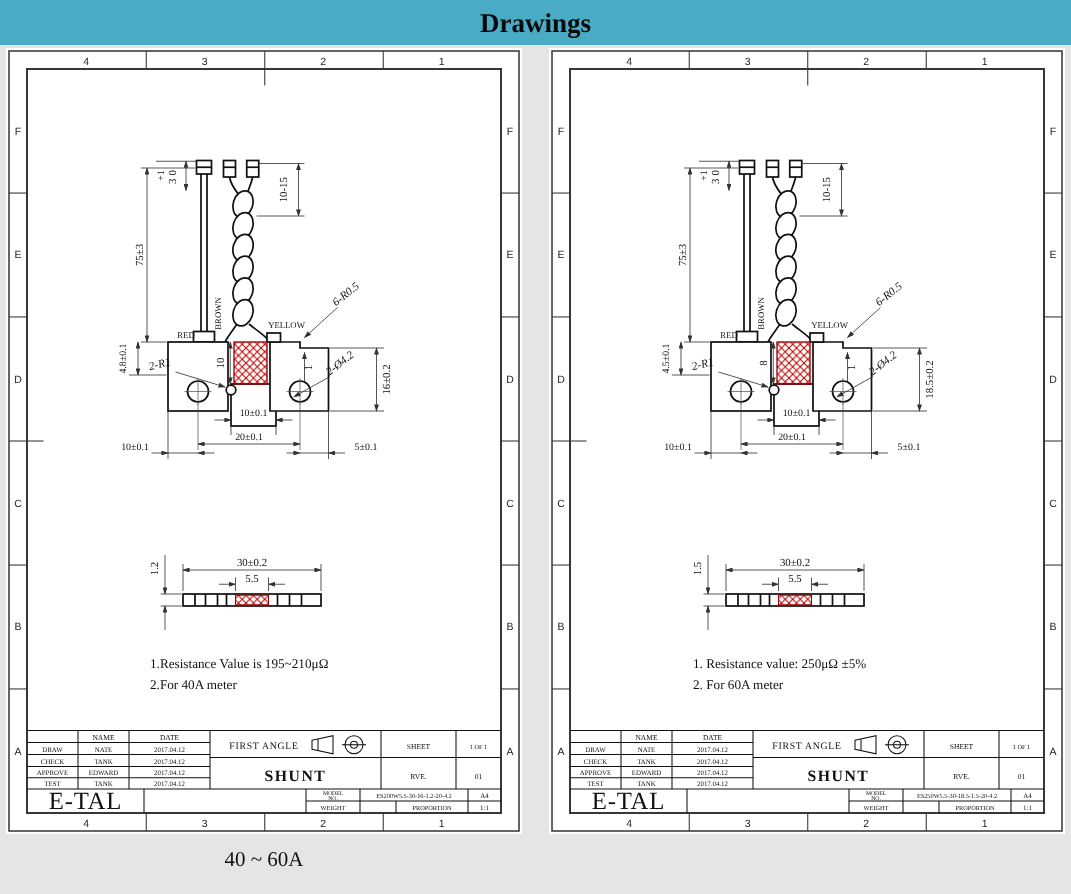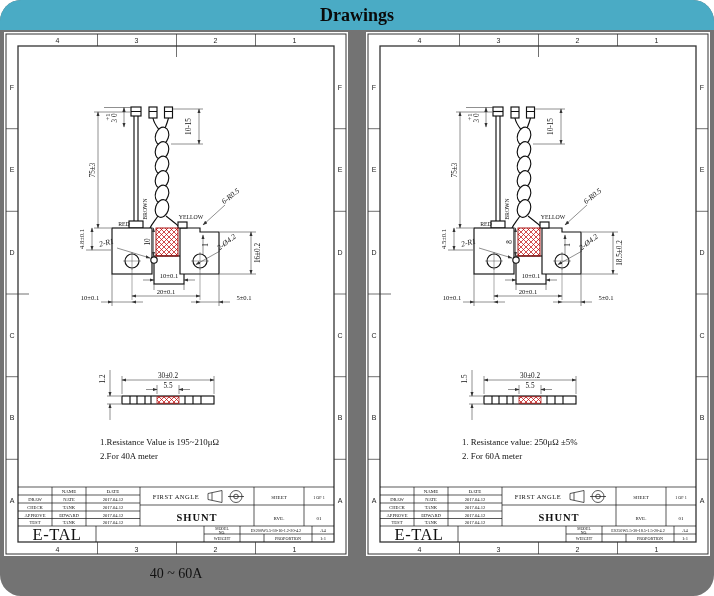--- a/index.html
+++ b/index.html
@@ -1,17 +1,17 @@
 <!DOCTYPE html>
 <html><head>
 <meta charset="utf-8">
 <style>
   html,body{margin:0;padding:0;background:#fff;}
-  .page{position:relative;width:714px;height:596px;background:#737373;overflow:hidden;
-        font-family:"Liberation Serif",serif;border-radius:21px;}
+  .page{position:relative;width:714px;height:596px;background:#e5e5e5;overflow:hidden;
+        font-family:"Liberation Serif",serif;}
   .header{position:absolute;left:0;top:0;width:714px;height:30px;background:#4aabc5;
           display:flex;align-items:center;justify-content:center;}
   .header .title{font-family:"Liberation Serif",serif;font-weight:bold;font-size:18px;color:#0a0a0a;}
   .sheets-row{position:absolute;left:0;top:32px;width:714px;display:flex;gap:18px;padding-left:4px;}
   .sheet-wrap{width:344px;}
   .sheet-svg{display:block;width:344px;height:524px;background:#fff;}
   .caption{width:344px;text-align:center;margin-top:10px;font-size:14px;color:#111;
            font-family:"Liberation Serif",serif;}
   
   .frame{stroke:#333;stroke-width:1;fill:none}

